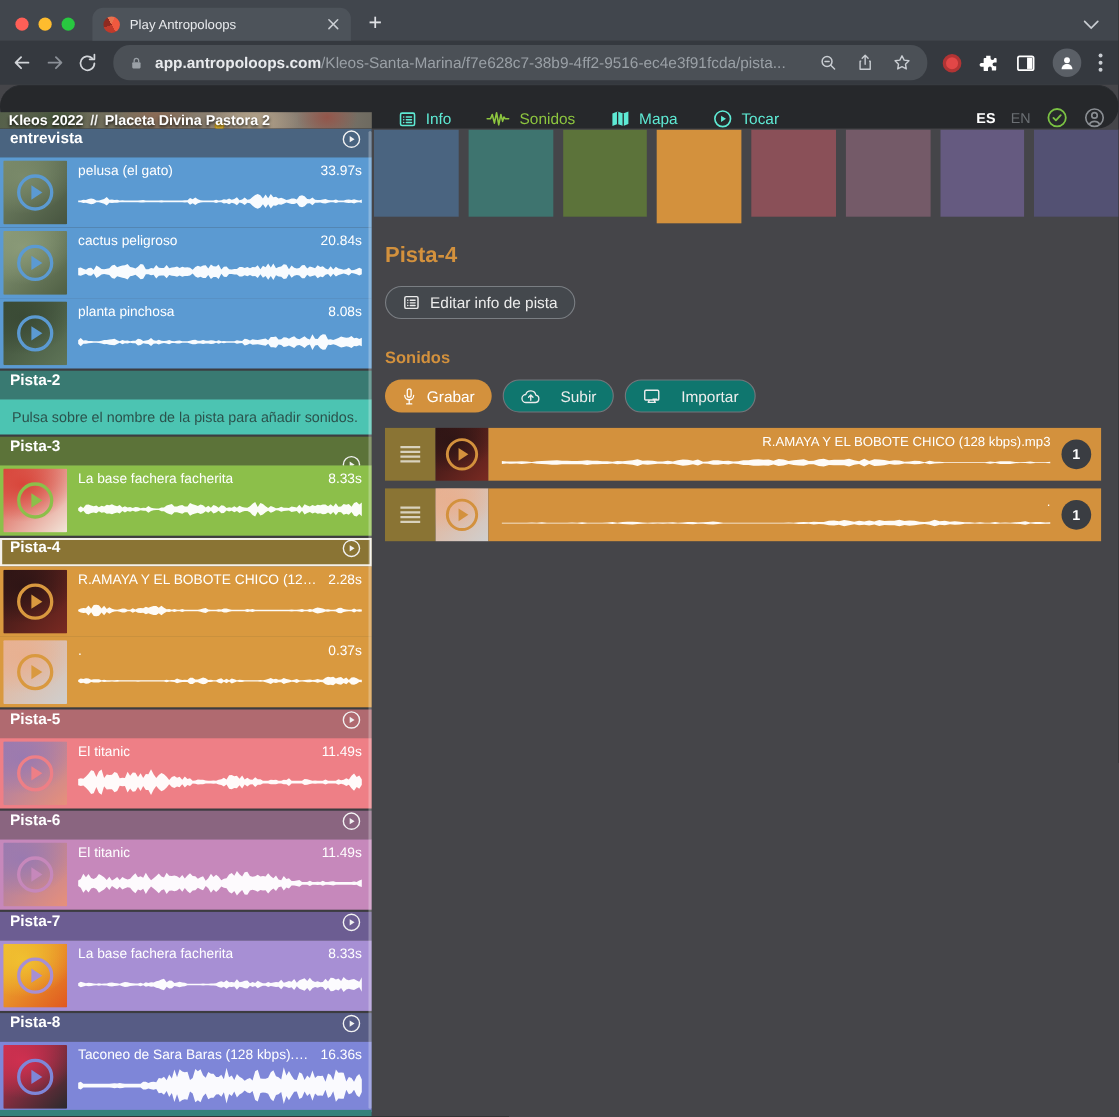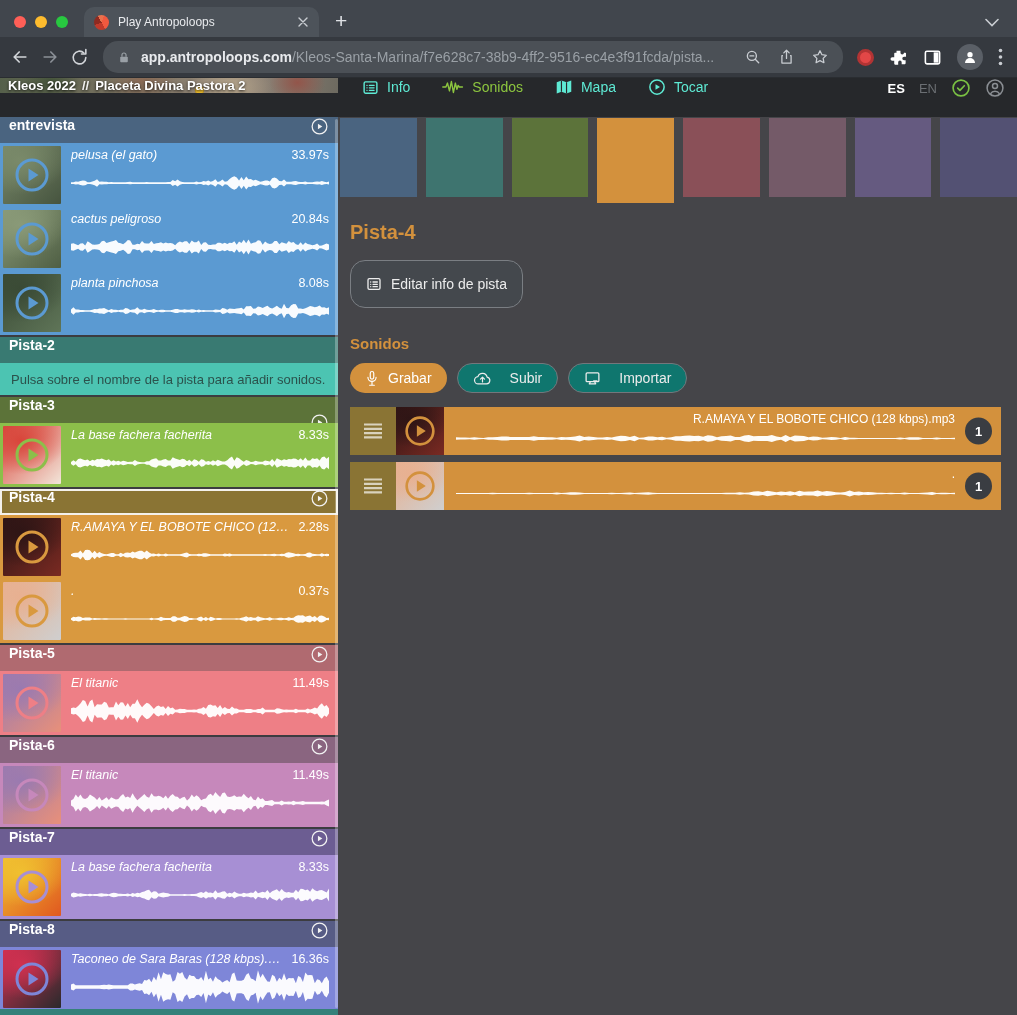--- a/index.html
+++ b/index.html
@@ -29,21 +29,21 @@
            align-items:center;padding:16px 14px;gap:10px;margin:0 4px;min-width:0;}
   .url{font-size:14px;white-space:nowrap;overflow:hidden;text-overflow:clip;min-width:0;flex:1;}
   .url b{color:#e8eaed;font-weight:bold;}
   .url span{color:#9aa0a6;}
   .omni-icons{display:flex;gap:16px;align-items:center;flex:none;}
   .tb-right{display:flex;gap:15px;align-items:center;padding-right:4px;}
   .rec-dot{width:17px;height:17px;border-radius:50%;background:#e24747;border:3px solid #b23434;}
   .avatar-circ{width:26px;height:26px;border-radius:50%;background:#5a5f66;display:flex;align-items:center;justify-content:center;}
 
   
-  .app-nav{height:40px;background:#26282b;display:flex;align-items:flex-start;border-top:1px solid #2a2d31;}
+  .app-nav{height:40px;background:#26282b;display:flex;align-items:flex-end;border-top:1px solid #2a2d31;border-radius:20px;}
   .nav-scene{width:338px;flex:none;position:relative;display:flex;align-items:center;padding:0 8px;overflow:hidden;
      background:
        radial-gradient(45px 28px at 15% 25%,#44543a 0%,transparent 70%),
        radial-gradient(60px 36px at 68% 65%,#b5a58a 0%,transparent 70%),
        radial-gradient(50px 30px at 42% 15%,#8a6a55 0%,transparent 70%),
        radial-gradient(40px 30px at 88% 30%,#93554a 0%,transparent 70%),
        linear-gradient(100deg,#55604a 0%,#7d7463 40%,#96887b 70%,#6d6a60 100%);}
   .map-pin{position:absolute;left:58%;top:62%;width:7px;height:7px;border-radius:50%;background:#f0c030;box-shadow:0 0 0 1px #c79a1d;}
   .breadcrumb{position:relative;color:#fff;font-size:13px;font-weight:bold;
       text-shadow:0 1px 3px rgba(0,0,0,.85);white-space:nowrap;display:flex;gap:6px;align-items:center;}
@@ -66,34 +66,34 @@
   
   .track-section{margin-bottom:2px;}
   .track-header{height:26px;display:flex;align-items:flex-start;padding:0 9px;color:#fff;font-weight:bold;font-size:14px;}
   .track-header .hplay{margin-left:auto;display:flex;color:#f2f2f2;}
   .track-section.selected .track-header{box-shadow:inset 0 0 0 2px rgba(255,255,255,.9);}
   .track-item{height:64px;display:flex;position:relative;}
   .thumb{width:58px;height:58px;margin:3px 0 3px 3px;position:relative;flex:none;border-radius:1px;}
   .thumb-play{position:absolute;inset:0;display:flex;align-items:center;justify-content:center;}
   .item-body{flex:1;min-width:0;display:flex;flex-direction:column;padding:5px 9px 7px 10px;}
   .item-top{display:flex;justify-content:space-between;gap:8px;color:#fff;font-size:12.5px;line-height:15px;}
-  .item-title{white-space:nowrap;overflow:hidden;text-overflow:ellipsis;font-style:italic;}
+  .item-title{white-space:nowrap;overflow:hidden;text-overflow:ellipsis;}
   .item-dur{flex:none;}
   .wave{width:100%;flex:1;margin-top:3px;display:block;}
   .track-message{height:32px;display:flex;align-items:center;padding:0 11px;font-size:13px;color:#2b524c;}
   .sb-footer{position:absolute;left:0;right:0;bottom:0;height:6px;}
 
   
   .swatch-row{display:flex;gap:9px;padding:1px 0 0 2px;height:87px;align-items:flex-start;flex:none;}
   .swatch{flex:1;height:79px;}
   .swatch.selected{height:85px;}
   .main-body{padding:13px 12px 0 12px;position:relative;}
   .main-title{color:#d3913d;font-size:20px;font-weight:bold;margin:4px 0 16px;}
   .pill{display:inline-flex;align-items:center;gap:9px;border-radius:15px;font-size:14px;}
-  .edit-btn{height:48px;padding:0 15px;background:#44484d;border:1px solid #7a7e83;color:#ececec;}
+  .edit-btn{height:30px;padding:0 15px;background:#44484d;border:1px solid #7a7e83;color:#ececec;}
   .sounds-heading{color:#d3913d;font-weight:bold;font-size:15px;margin:27px 0 11px;}
   .actions{display:flex;gap:10px;margin-bottom:14px;}
   .action-btn{height:30px;padding:0 15px;color:#fff;}
   .action-btn.record{background:#d3913d;}
   .action-btn.gray{background:#0f766e;border:1px solid #73777c;color:#ececec;gap:18px;}
   .sound-rows{padding-right:4px;}
   .sound-row{height:48px;display:flex;margin-bottom:7px;}
   .drag-handle{width:46px;flex:none;display:flex;align-items:center;justify-content:center;color:rgba(255,255,255,.68);}
   .row-thumb{width:48px;height:48px;flex:none;position:relative;}
   .row-body{flex:1;min-width:0;position:relative;display:flex;flex-direction:column;padding:5px 46px 6px 12px;text-align:right;}

